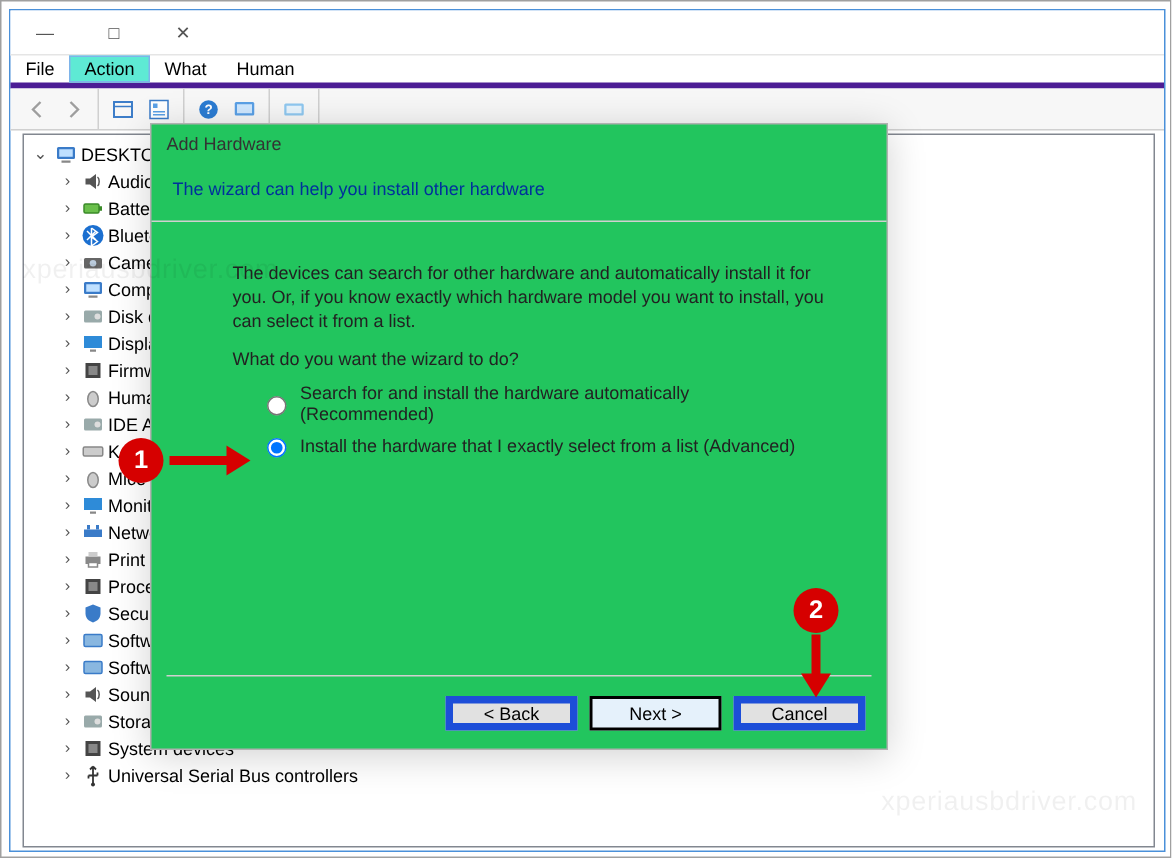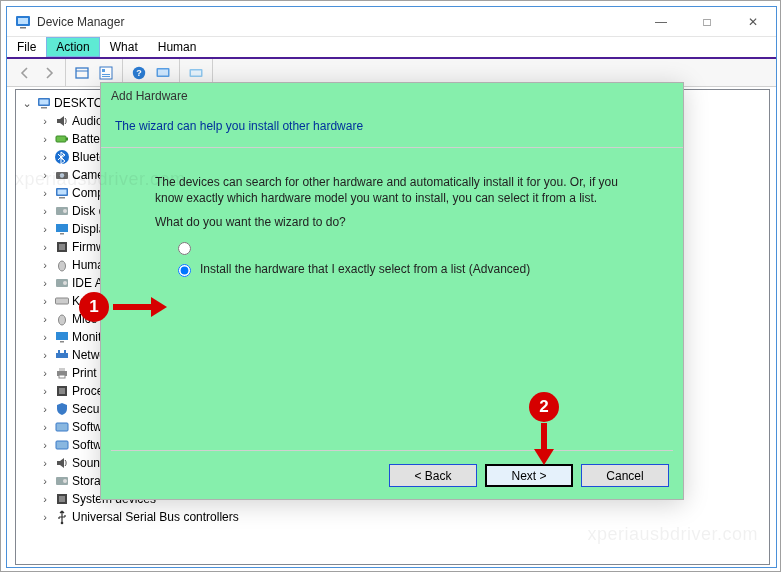--- a/index.html
+++ b/index.html
@@ -6,77 +6,67 @@
   body { margin: 0; background: #fff; }
   .shot { position: relative; width: 781px; height: 572px; border: 1px solid #a0a0a0; background:#fff; overflow:hidden;}
   
   .win { position: absolute; left: 5px; top: 5px; width: 771px; height: 562px; border: 1px solid #4a90d9; background: #fff; }
   .titlebar { height: 30px; display:flex; align-items:center; justify-content:space-between; background:#fff; border-bottom:1px solid #e5e5e5;}
   .titlebar-left{display:flex;align-items:center;gap:6px;padding-left:8px;font-size:12px;color:#333}
   .titlebar-icon svg{width:16px;height:16px;display:block}
   .win-controls{display:flex}
   .win-btn{width:46px;height:30px;display:flex;align-items:center;justify-content:center;font-size:12px;color:#555}
   
-  .menubar{height:22px;display:flex;align-items:stretch;font-size:12px;color:#000;border-bottom:2px solid #4c1d95}
+  .menubar{height:22px;display:flex;align-items:stretch;font-size:12px;color:#000;border-bottom:4px solid #4c1d95}
   .menu-item{padding:3px 10px;display:flex;align-items:center}
   .menu-item.selected{background:#5eead4;border:1px solid #7eb4ea;padding:2px 9px}
   
   .toolbar{height:28px;display:flex;align-items:center;gap:0;border-bottom:1px solid #d0d0d0;padding:0 2px;background:#f7f7f7}
   .tb-group{display:flex;align-items:center;border-right:1px solid #d0d0d0;padding:0 4px;height:100%}
   .tb-btn{width:24px;height:22px;display:flex;align-items:center;justify-content:center}
   .tb-btn svg{width:16px;height:16px}
   .tb-btn.disabled{opacity:.45}
   
   .content { position: absolute; left: 0; top: 82px; right:0; bottom:0; }
   .tree-wrap{position:absolute;left:8px;top:0;width:755px;height:476px;border:1px solid #828790;background:#fff;overflow:hidden}
   .tree{padding:4px 0 4px 4px;font-size:12px;color:#000}
   .tree .node{display:flex;align-items:center;height:18px;gap:2px;white-space:nowrap}
   .expander{width:14px;display:flex;align-items:center;justify-content:center;color:#555;font-size:11px;line-height:1}
   .dev-icon{width:16px;height:16px;display:flex;align-items:center;justify-content:center}
   .dev-icon svg{width:16px;height:16px}
   .children{padding-left:18px}
   
-  .dialog{position:absolute;left:99px;top:81px;width:584px;height:418px;border:1px solid #b0b0b0;background:#86efac;box-shadow:0 4px 24px rgba(0,0,0,.18)}
+  .dialog{position:absolute;left:99px;top:81px;width:492px;height:418px;border:1px solid #b0b0b0;background:#22c55e;box-shadow:0 4px 24px rgba(0,0,0,.18)}
   .dlg-head{padding:6px 10px 0 10px;font-size:12px;color:#333}
   .dlg-title{font-weight:normal;font-size:12px;padding:16px 4px 14px 14px;color:#00319c}
   .dlg-banner-line{height:1px;background:#d0d0d0;margin:0}
   .dlg-body{position:relative;padding:26px 40px 10px 54px;font-size:12px;color:#222}
   .dlg-body p{margin:0 0 8px 0;line-height:1.35}
   .dlg-question{margin-top:46px}
   .radio-row{display:flex;align-items:center;gap:6px;margin:6px 0 6px 18px}
   .radio-row input{width:13px;height:13px}
   .dlg-sep{position:absolute;left:10px;right:10px;bottom:48px;height:1px;background:#d0d0d0}
   .dlg-buttons{position:absolute;right:14px;bottom:12px;display:flex;gap:8px}
-  .pushbtn{min-width:88px;height:23px;border:1px solid #1d4ed8;background:#e1e1e1;font-size:12px;display:flex;align-items:center;justify-content:center;color:#000}
+  .pushbtn{min-width:88px;height:23px;border:5px solid #1d4ed8;background:#e1e1e1;font-size:12px;display:flex;align-items:center;justify-content:center;color:#000}
   .pushbtn.primary{border:2px solid #000000;background:#e5f1fb}
   
   .marker{position:absolute;width:30px;height:30px;border-radius:50%;background:#d60000;color:#fff;font-weight:bold;display:flex;align-items:center;justify-content:center;font-size:17px;z-index:50}
   .arrow-h{position:absolute;height:6px;background:#d60000;z-index:49}
   .arrow-h:after{content:"";position:absolute;right:-12px;top:-7px;border-left:16px solid #d60000;border-top:10px solid transparent;border-bottom:10px solid transparent}
   .arrow-v{position:absolute;width:6px;background:#d60000;z-index:49}
   .arrow-v:after{content:"";position:absolute;left:-7px;bottom:-12px;border-top:16px solid #d60000;border-left:10px solid transparent;border-right:10px solid transparent}
   .watermark{position:absolute;font-size:18px;color:rgba(0,0,0,.06);letter-spacing:.5px;pointer-events:none}
 </style>
 </head>
 <body>
 
 <div class="shot">
   <div class="win">
 
     <div class="titlebar">
-      <div class="titlebar-left">
-        <span class="titlebar-icon">
-          <svg viewBox="0 0 16 16">
-              <rect x="1" y="2" width="14" height="10" rx="1" fill="#2b7cd3"></rect>
-              <rect x="3" y="4" width="10" height="6" fill="#bde0ff"></rect>
-              <rect x="5" y="13" width="6" height="1.5" fill="#777"></rect>
-            </svg>
-        </span>
-        <span>Device Manager</span>
-      </div>
       <div class="win-controls">
         <div class="win-btn">—</div>
         <div class="win-btn">□</div>
         <div class="win-btn close">✕</div>
       </div>
     </div>
 
     <div class="menubar" id="menubar">
         <div class="menu-item">File</div>
         <div class="menu-item selected">Action</div>
@@ -387,20 +377,21 @@
 
   <div class="dialog">
     <div class="dlg-head">Add Hardware</div>
     <div class="dlg-title">The wizard can help you install other hardware</div>
     <div class="dlg-banner-line"></div>
     <div class="dlg-body">
       <p>The devices can search for other hardware and automatically install it for you. Or, if you know exactly which hardware model you want to install, you can select it from a list.</p>
       <p class="dlg-question">What do you want the wizard to do?</p>
       <label class="radio-row">
         <input type="radio" name="opt" style="">
+        <span>Search for and install the hardware automatically (Recommended)</span>
       </label>
       <label class="radio-row">
         <input type="radio" name="opt" checked="" style="">
         <span>Install the hardware that I exactly select from a list (Advanced)</span>
       </label>
     </div>
     <div class="dlg-sep"></div>
     <div class="dlg-buttons">
       <div class="pushbtn">&lt; Back</div>
       <div class="pushbtn primary">Next &gt;</div>

